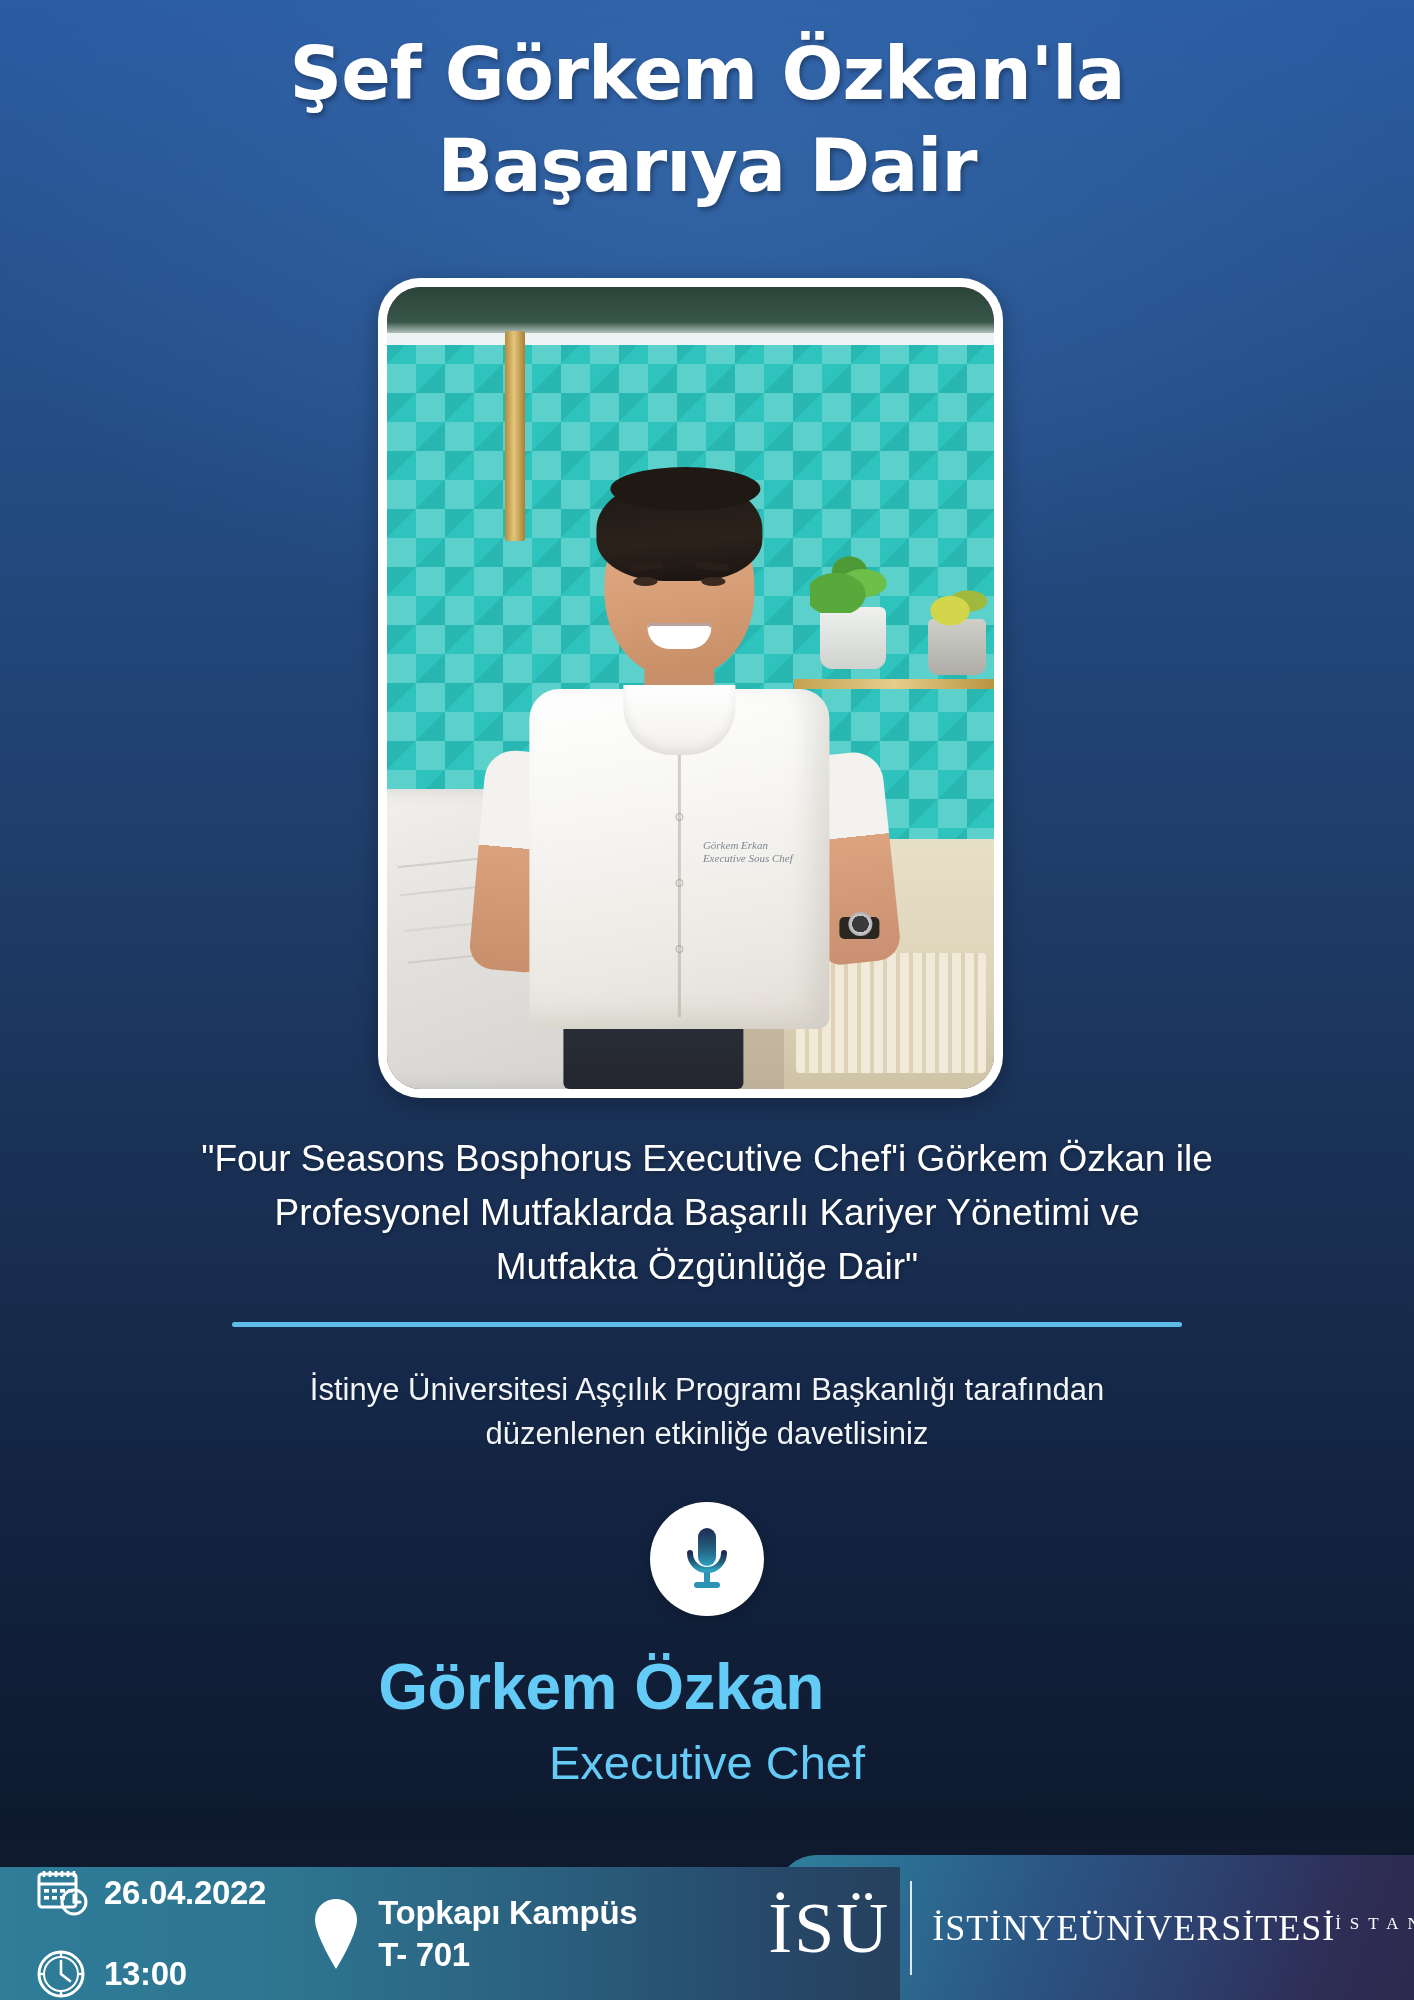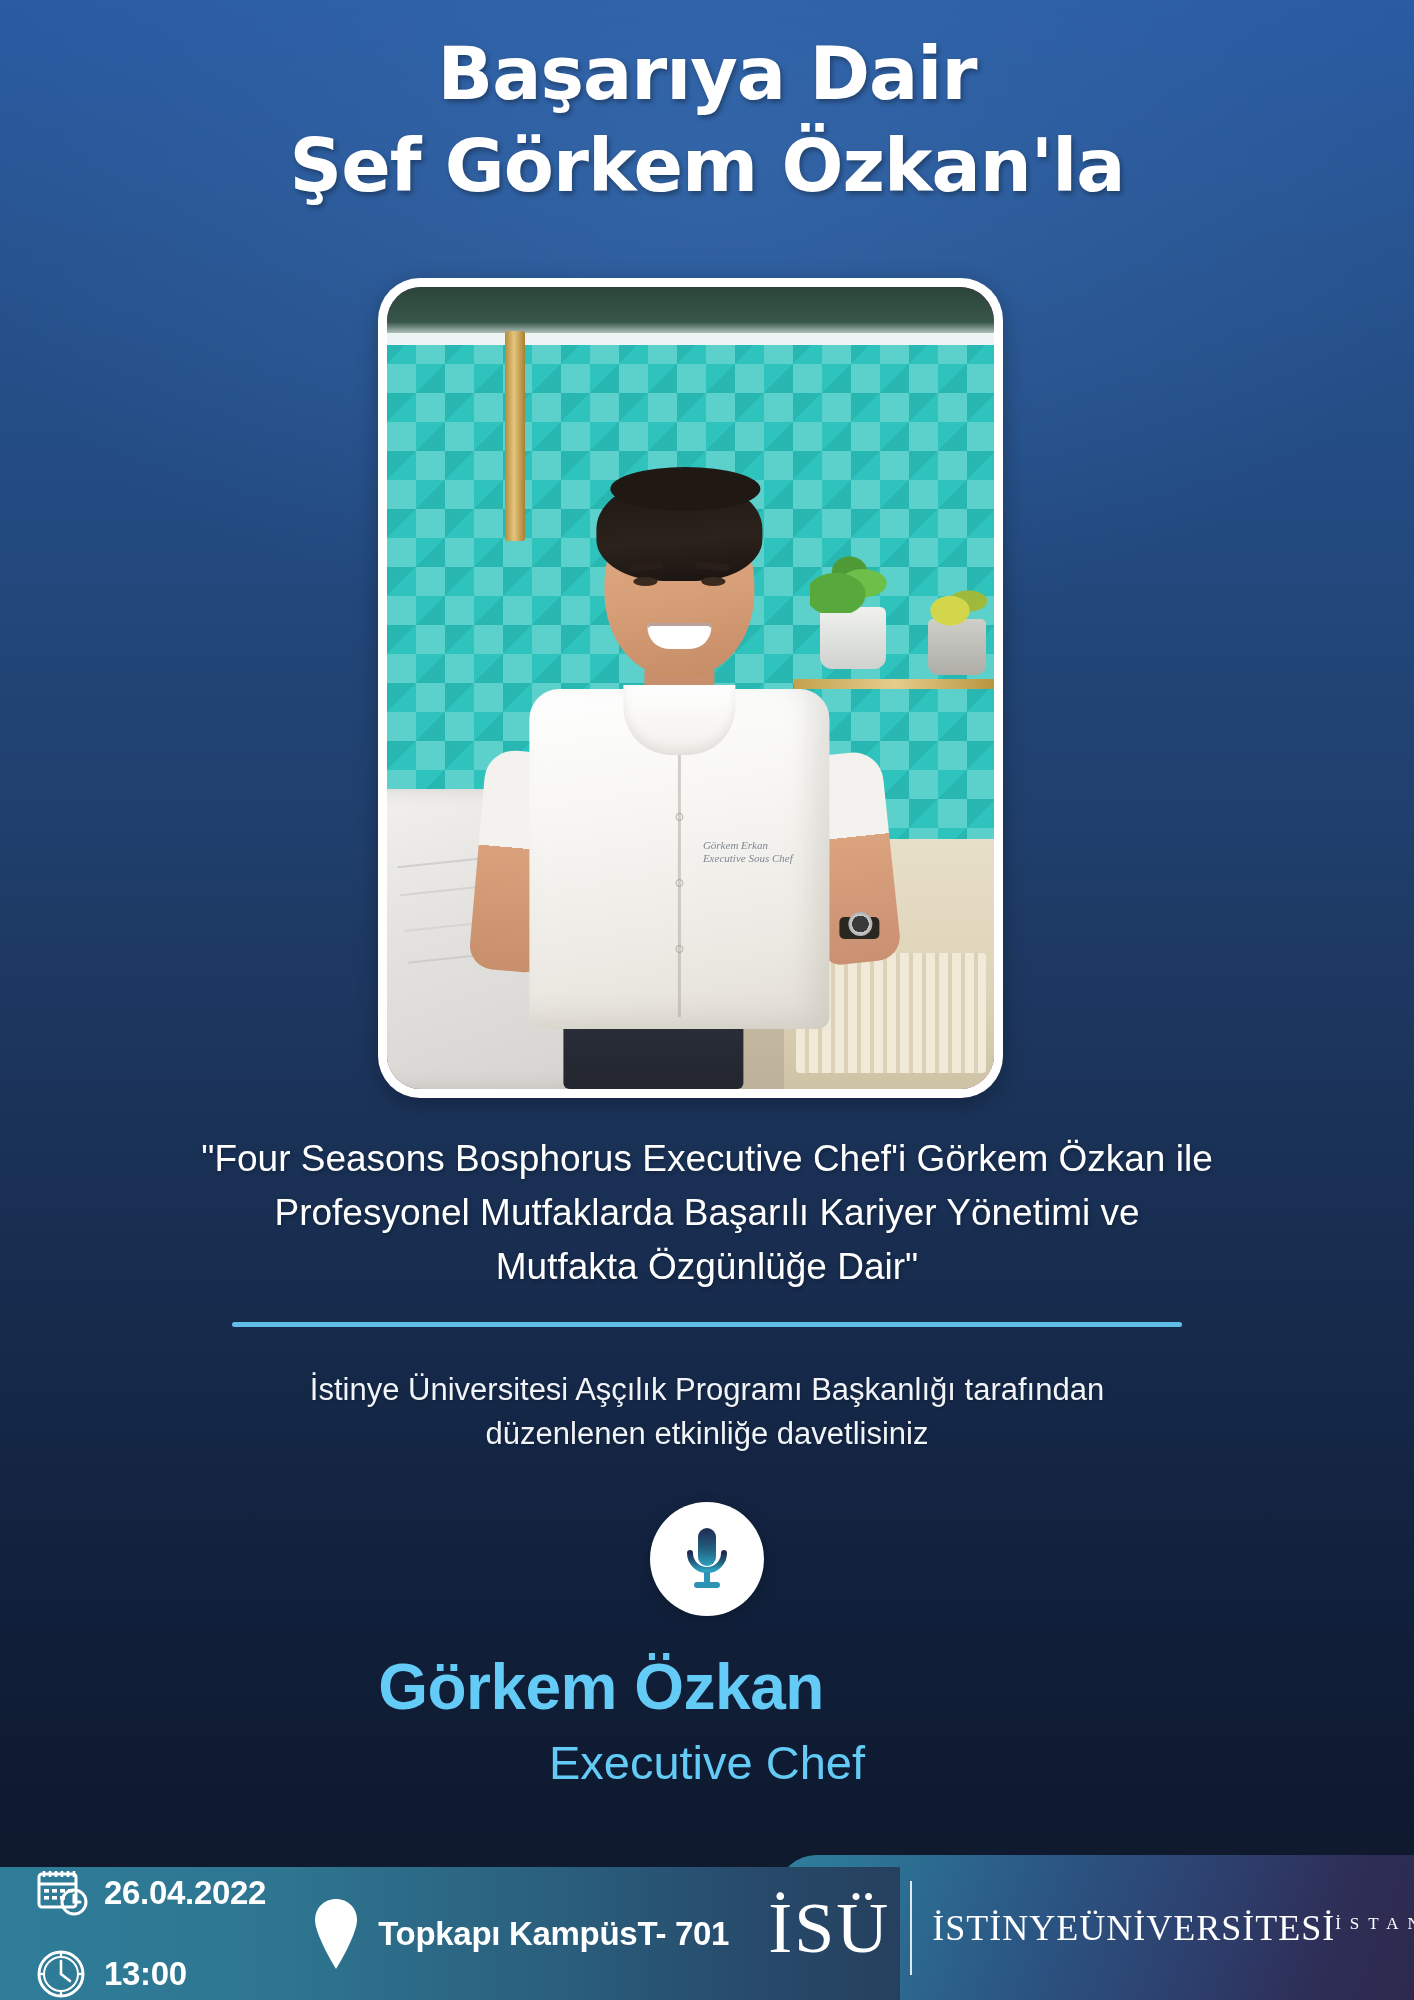--- a/index.html
+++ b/index.html
@@ -345,21 +345,21 @@
   .fi-col-datetime { display:flex; flex-direction:column; gap:29px; }
   .fi-row { display:flex; align-items:center; gap:12px; }
   .fi-text {
     font-size:33px; font-weight:700; color:#ffffff; letter-spacing:-0.3px;
     white-space:nowrap;
   }
   .fi-venue {
     display:flex; align-items:center; gap:16px;
     margin-left:44px;
   }
-  .fi-venue-lines { display:flex; flex-direction:row; line-height:42px; }
+  .fi-venue-lines { display:flex; flex-direction:column; line-height:42px; }
   .fi-venue-lines span {
     font-size:33px; font-weight:700; color:#ffffff; white-space:nowrap;
     letter-spacing:-0.3px;
   }
 
   
   .logo {
     display:flex; align-items:center; gap:20px;
   }
   .logo-isu {
@@ -384,22 +384,22 @@
     font-family:"Liberation Serif", serif;
     font-size:17px; color:#ffffff; letter-spacing:9px; margin-top:6px;
   }
 </style>
 </head>
 <body>
 
 <div class="poster">
 
   <div class="title-block">
+    <div class="title-line">Şef Görkem Özkan'la</div>
     <div class="title-line">Başarıya Dair</div>
-    <div class="title-line">Şef Görkem Özkan'la</div>
   </div>
 
   <div class="photo-frame">
     <div class="photo">
       <div class="ph-wall"></div>
       <div class="ph-darkband"></div>
       <div class="ph-ledge"></div>
       <div class="ph-lamp"></div>
       <div class="ph-floor"></div>
       <div class="ph-cabinet">

